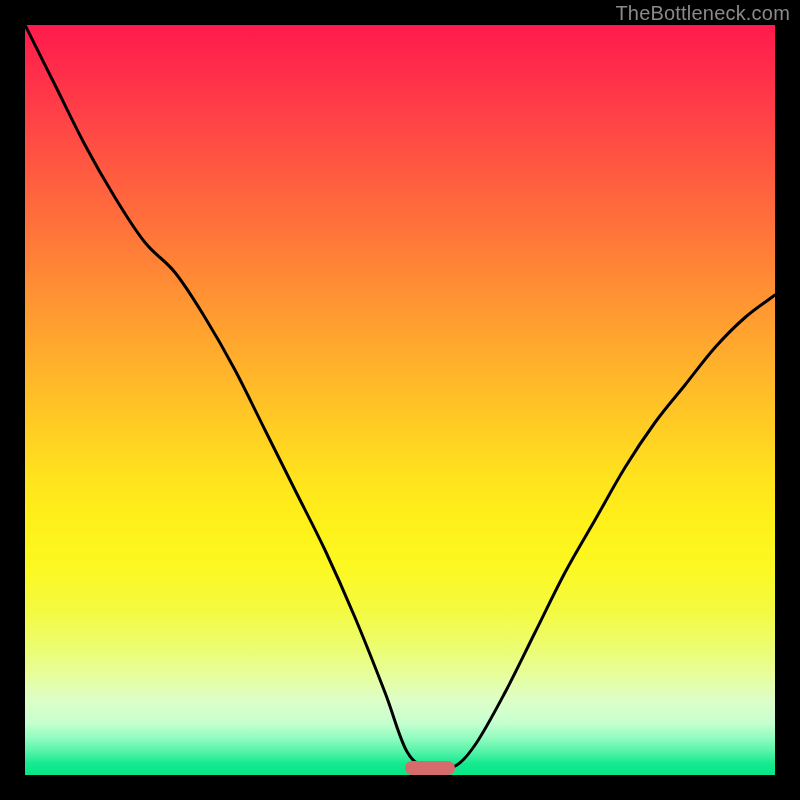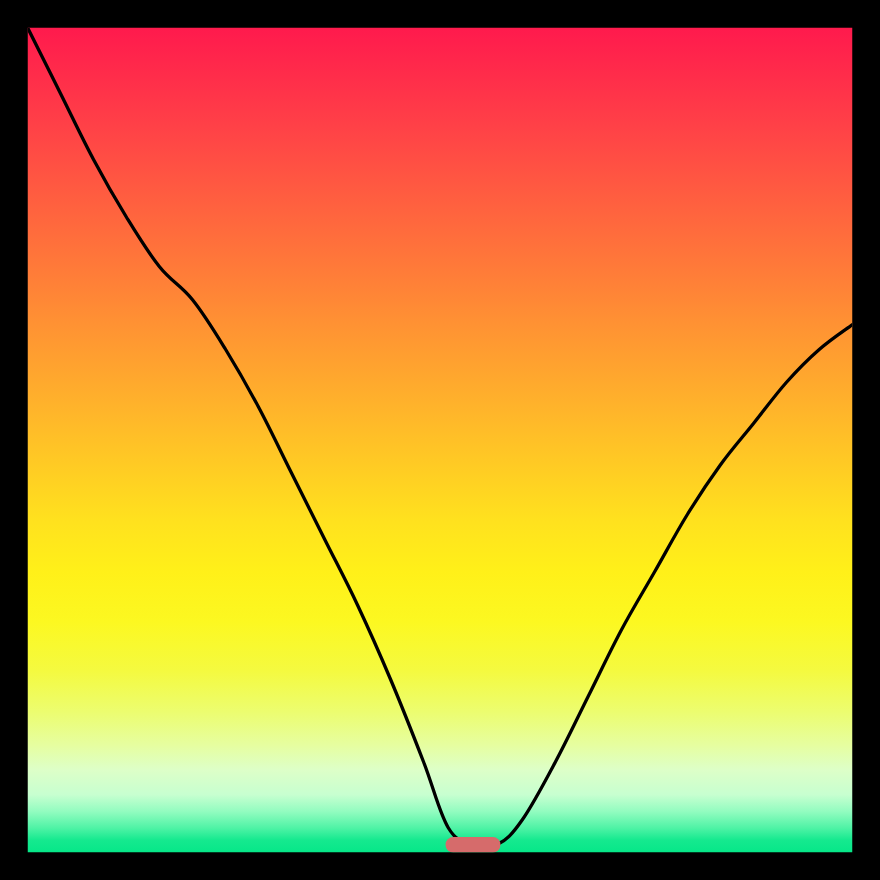--- a/index.html
+++ b/index.html
@@ -72,20 +72,21 @@
     right: 10px;
     color: #8a8a8a;
     font-size: 20px;
     letter-spacing: 0.2px;
   }
 </style>
 </head>
 <body>
 
 <div class="frame">
+  <div class="watermark">TheBottleneck.com</div>
   <div class="plot">
     <div class="gradient"></div>
     <svg class="curve" viewBox="0 0 750 750" preserveAspectRatio="none">
       <path id="curve-path" d="M 0.0 0.0 C 5.4 10.8, 19.2 38.4, 30.0 60.0 C 40.8 81.6, 49.2 99.8, 60.0 120.0 C 70.8 140.3, 79.2 154.9, 90.0 172.5 C 100.8 190.1, 109.2 204.0, 120.0 217.5 C 130.8 231.0, 139.2 234.0, 150.0 247.5 C 160.8 261.0, 169.2 274.9, 180.0 292.5 C 190.8 310.1, 199.2 324.8, 210.0 345.0 C 220.8 365.3, 229.2 383.4, 240.0 405.0 C 250.8 426.6, 259.2 443.4, 270.0 465.0 C 280.8 486.6, 289.2 502.1, 300.0 525.0 C 310.8 548.0, 319.2 566.9, 330.0 592.5 C 340.8 618.1, 350.6 643.2, 360.0 667.5 C 369.4 691.8, 374.4 714.0, 382.5 727.5 C 390.6 741.0, 396.9 739.8, 405.0 742.5 C 413.1 745.2, 419.4 746.5, 427.5 742.5 C 435.6 738.5, 440.6 733.5, 450.0 720.0 C 459.4 706.5, 469.2 687.8, 480.0 667.5 C 490.8 647.3, 499.2 629.1, 510.0 607.5 C 520.8 585.9, 529.2 567.8, 540.0 547.5 C 550.8 527.3, 559.2 513.9, 570.0 495.0 C 580.8 476.1, 589.2 460.1, 600.0 442.5 C 610.8 424.9, 619.2 412.4, 630.0 397.5 C 640.8 382.6, 649.2 373.5, 660.0 360.0 C 670.8 346.5, 679.2 334.7, 690.0 322.5 C 700.8 310.4, 709.2 301.9, 720.0 292.5 C 730.8 283.1, 744.6 274.1, 750.0 270.0" fill="none" stroke="#000" stroke-width="3" stroke-linejoin="round" stroke-linecap="round"></path>
     </svg>
     <div class="marker" id="marker" style="left: 405px; top: 742.5px; background: rgb(214, 107, 107);"></div>
   </div>
 </div>
 
 </body></html>

